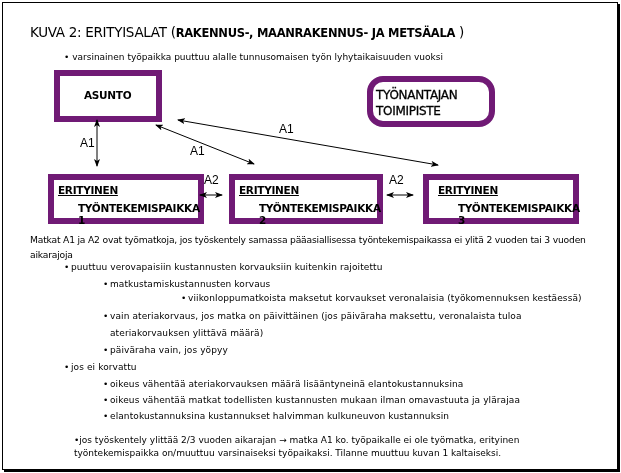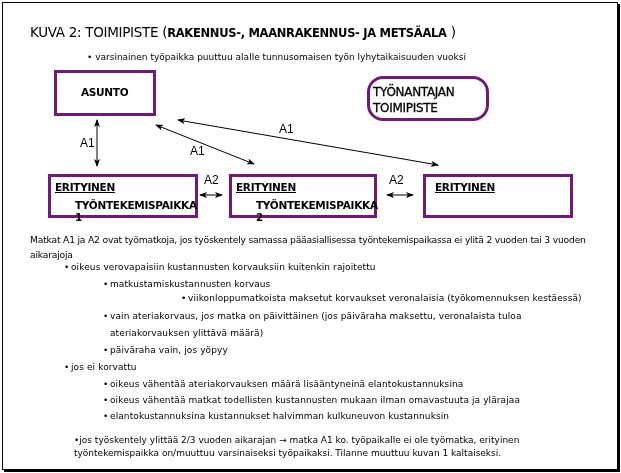--- a/index.html
+++ b/index.html
@@ -3,22 +3,22 @@
 <meta charset="utf-8">
 <style>
   html, body { margin: 0; padding: 0; background: #ffffff; }
   body { width: 621px; height: 473px; position: relative; overflow: hidden;
          font-family: "DejaVu Sans", sans-serif; color: #000; }
   .frame { position: absolute; left: 2px; top: 2px; width: 614px; height: 466px;
            border: 1px solid #000; box-shadow: 2px 2px 0 #000; background: #fff; }
   .abs { position: absolute; white-space: nowrap; }
   .title { left: 30px; top: 24px; font-size: 13.5px; letter-spacing: -0.3px; }
   .title .sub { font-size: 11.5px; font-weight: bold; }
-  .subnote { left: 64px; top: 52px; font-size: 9px; margin-left: 23px; }
-  .box { position: absolute; border: 3px solid #701a75; background: #fff; font-weight: bold;
+  .subnote { left: 64px; top: 52px; font-size: 9px; }
+  .box { position: absolute; border: 6px solid #701a75; background: #fff; font-weight: bold;
          font-size: 10.5px; letter-spacing: -0.3px; }
   .box-asunto { left: 54px; top: 70px; width: 96px; height: 40px; }
   .box-asunto span { position: absolute; left: 24px; top: 13px; }
   .box-toimi { left: 367px; top: 76px; width: 116px; height: 39px; font-size: 12px; font-weight: normal; border-radius: 16px;
                -webkit-text-stroke: 0.3px #000; }
   .box-toimi .l1 { position: absolute; left: 3px; top: 6px; }
   .box-toimi .l2 { position: absolute; left: 3px; top: 22px; }
   .box-wp { top: 174px; height: 38px; }
   .box-wp .l1 { position: absolute; left: 4px; top: 4px; text-decoration: underline; }
   .box-wp .l2 { position: absolute; left: 4px; top: 22px; margin-left: 20px; }
@@ -32,21 +32,21 @@
                white-space: normal; width: 580px; letter-spacing: -0.2px; }
   .li { position: absolute; font-size: 9px; white-space: nowrap; letter-spacing: 0.1px; }
   .li .dot { display: inline-block; width: 7px; }
   .last { left: 66px; top: 434px; font-size: 9px; line-height: 13px; white-space: normal; width: 500px; margin-left: 8px; }
 </style>
 </head>
 <body>
 
 <div class="frame"></div>
 
-<div class="abs title"><span>KUVA 2: TOIMIPISTE (</span><span class="sub">RAKENNUS-, MAANRAKENNUS- JA METSÄALA</span><span> )</span></div>
+<div class="abs title"><span>KUVA 2: ERITYISALAT (</span><span class="sub">RAKENNUS-, MAANRAKENNUS- JA METSÄALA</span><span> )</span></div>
 
 <div class="abs subnote">• varsinainen työpaikka puuttuu alalle tunnusomaisen työn lyhytaikaisuuden vuoksi</div>
 
 <div class="box box-asunto">
   <span>ASUNTO</span>
 </div>
 
 <div class="box box-toimi">
   <span class="l1">TYÖNANTAJAN</span>
   <span class="l2">TOIMIPISTE</span>
@@ -55,20 +55,21 @@
 <div class="box box-wp wp1">
   <span class="l1">ERITYINEN</span>
   <span class="l2">TYÖNTEKEMISPAIKKA 1</span>
 </div>
 <div class="box box-wp wp2">
   <span class="l1">ERITYINEN</span>
   <span class="l2">TYÖNTEKEMISPAIKKA 2</span>
 </div>
 <div class="box box-wp wp3">
   <span class="l1">ERITYINEN</span>
+  <span class="l2">TYÖNTEKEMISPAIKKA 3</span>
 </div>
 
 <svg class="arrows" width="621" height="473">
   <defs>
     <marker id="ah" markerWidth="8" markerHeight="6" refX="7" refY="3" orient="auto-start-reverse">
       <path d="M0,0 L8,3 L0,6 L2,3 Z" fill="#000"></path>
     </marker>
   </defs>
   <line x1="97" y1="120" x2="97" y2="166" stroke="#000" stroke-width="1" marker-start="url(#ah)" marker-end="url(#ah)"></line>
   <line x1="156" y1="125" x2="254" y2="164" stroke="#000" stroke-width="1" marker-start="url(#ah)" marker-end="url(#ah)"></line>
@@ -78,21 +79,21 @@
 </svg>
 
 <span class="lbl" style="left:80px; top:136px;">A1</span>
 <span class="lbl" style="left:190px; top:144px;">A1</span>
 <span class="lbl" style="left:279px; top:122px;">A1</span>
 <span class="lbl" style="left:204px; top:173px;">A2</span>
 <span class="lbl" style="left:389px; top:173px;">A2</span>
 
 <div class="abs bold-para">Matkat A1 ja A2 ovat työmatkoja, jos työskentely samassa pääasiallisessa työntekemispaikassa ei ylitä 2 vuoden tai 3 vuoden aikarajoja</div>
 
-<div class="li" style="left:64px; top:262px;"><span class="dot">•</span><span>oikeus verovapaisiin kustannusten korvauksiin kuitenkin rajoitettu</span></div>
+<div class="li" style="left:64px; top:262px;"><span class="dot">•</span><span>puuttuu verovapaisiin kustannusten korvauksiin kuitenkin rajoitettu</span></div>
 <div class="li" style="left:103px; top:279px;"><span class="dot">•</span><span>matkustamiskustannusten korvaus</span></div>
 <div class="li" style="left:143px; top:293px;margin-left:38px;"><span class="dot">•</span><span>viikonloppumatkoista maksetut korvaukset veronalaisia (työkomennuksen kestäessä)</span></div>
 <div class="li" style="left:103px; top:311px;"><span class="dot">•</span><span>vain ateriakorvaus, jos matka on päivittäinen (jos päiväraha maksettu, veronalaista tuloa</span></div>
 <div class="li" style="left:110px; top:328px;">ateriakorvauksen ylittävä määrä)</div>
 <div class="li" style="left:103px; top:345px;"><span class="dot">•</span><span>päiväraha vain, jos yöpyy</span></div>
 <div class="li" style="left:64px; top:362px;"><span class="dot">•</span><span>jos ei korvattu</span></div>
 <div class="li" style="left:103px; top:379px;"><span class="dot">•</span><span>oikeus vähentää ateriakorvauksen määrä lisääntyneinä elantokustannuksina</span></div>
 <div class="li" style="left:103px; top:395px;"><span class="dot">•</span><span>oikeus vähentää matkat todellisten kustannusten mukaan ilman omavastuuta ja ylärajaa</span></div>
 <div class="li" style="left:103px; top:411px;"><span class="dot">•</span><span>elantokustannuksina kustannukset halvimman kulkuneuvon kustannuksin</span></div>
 

